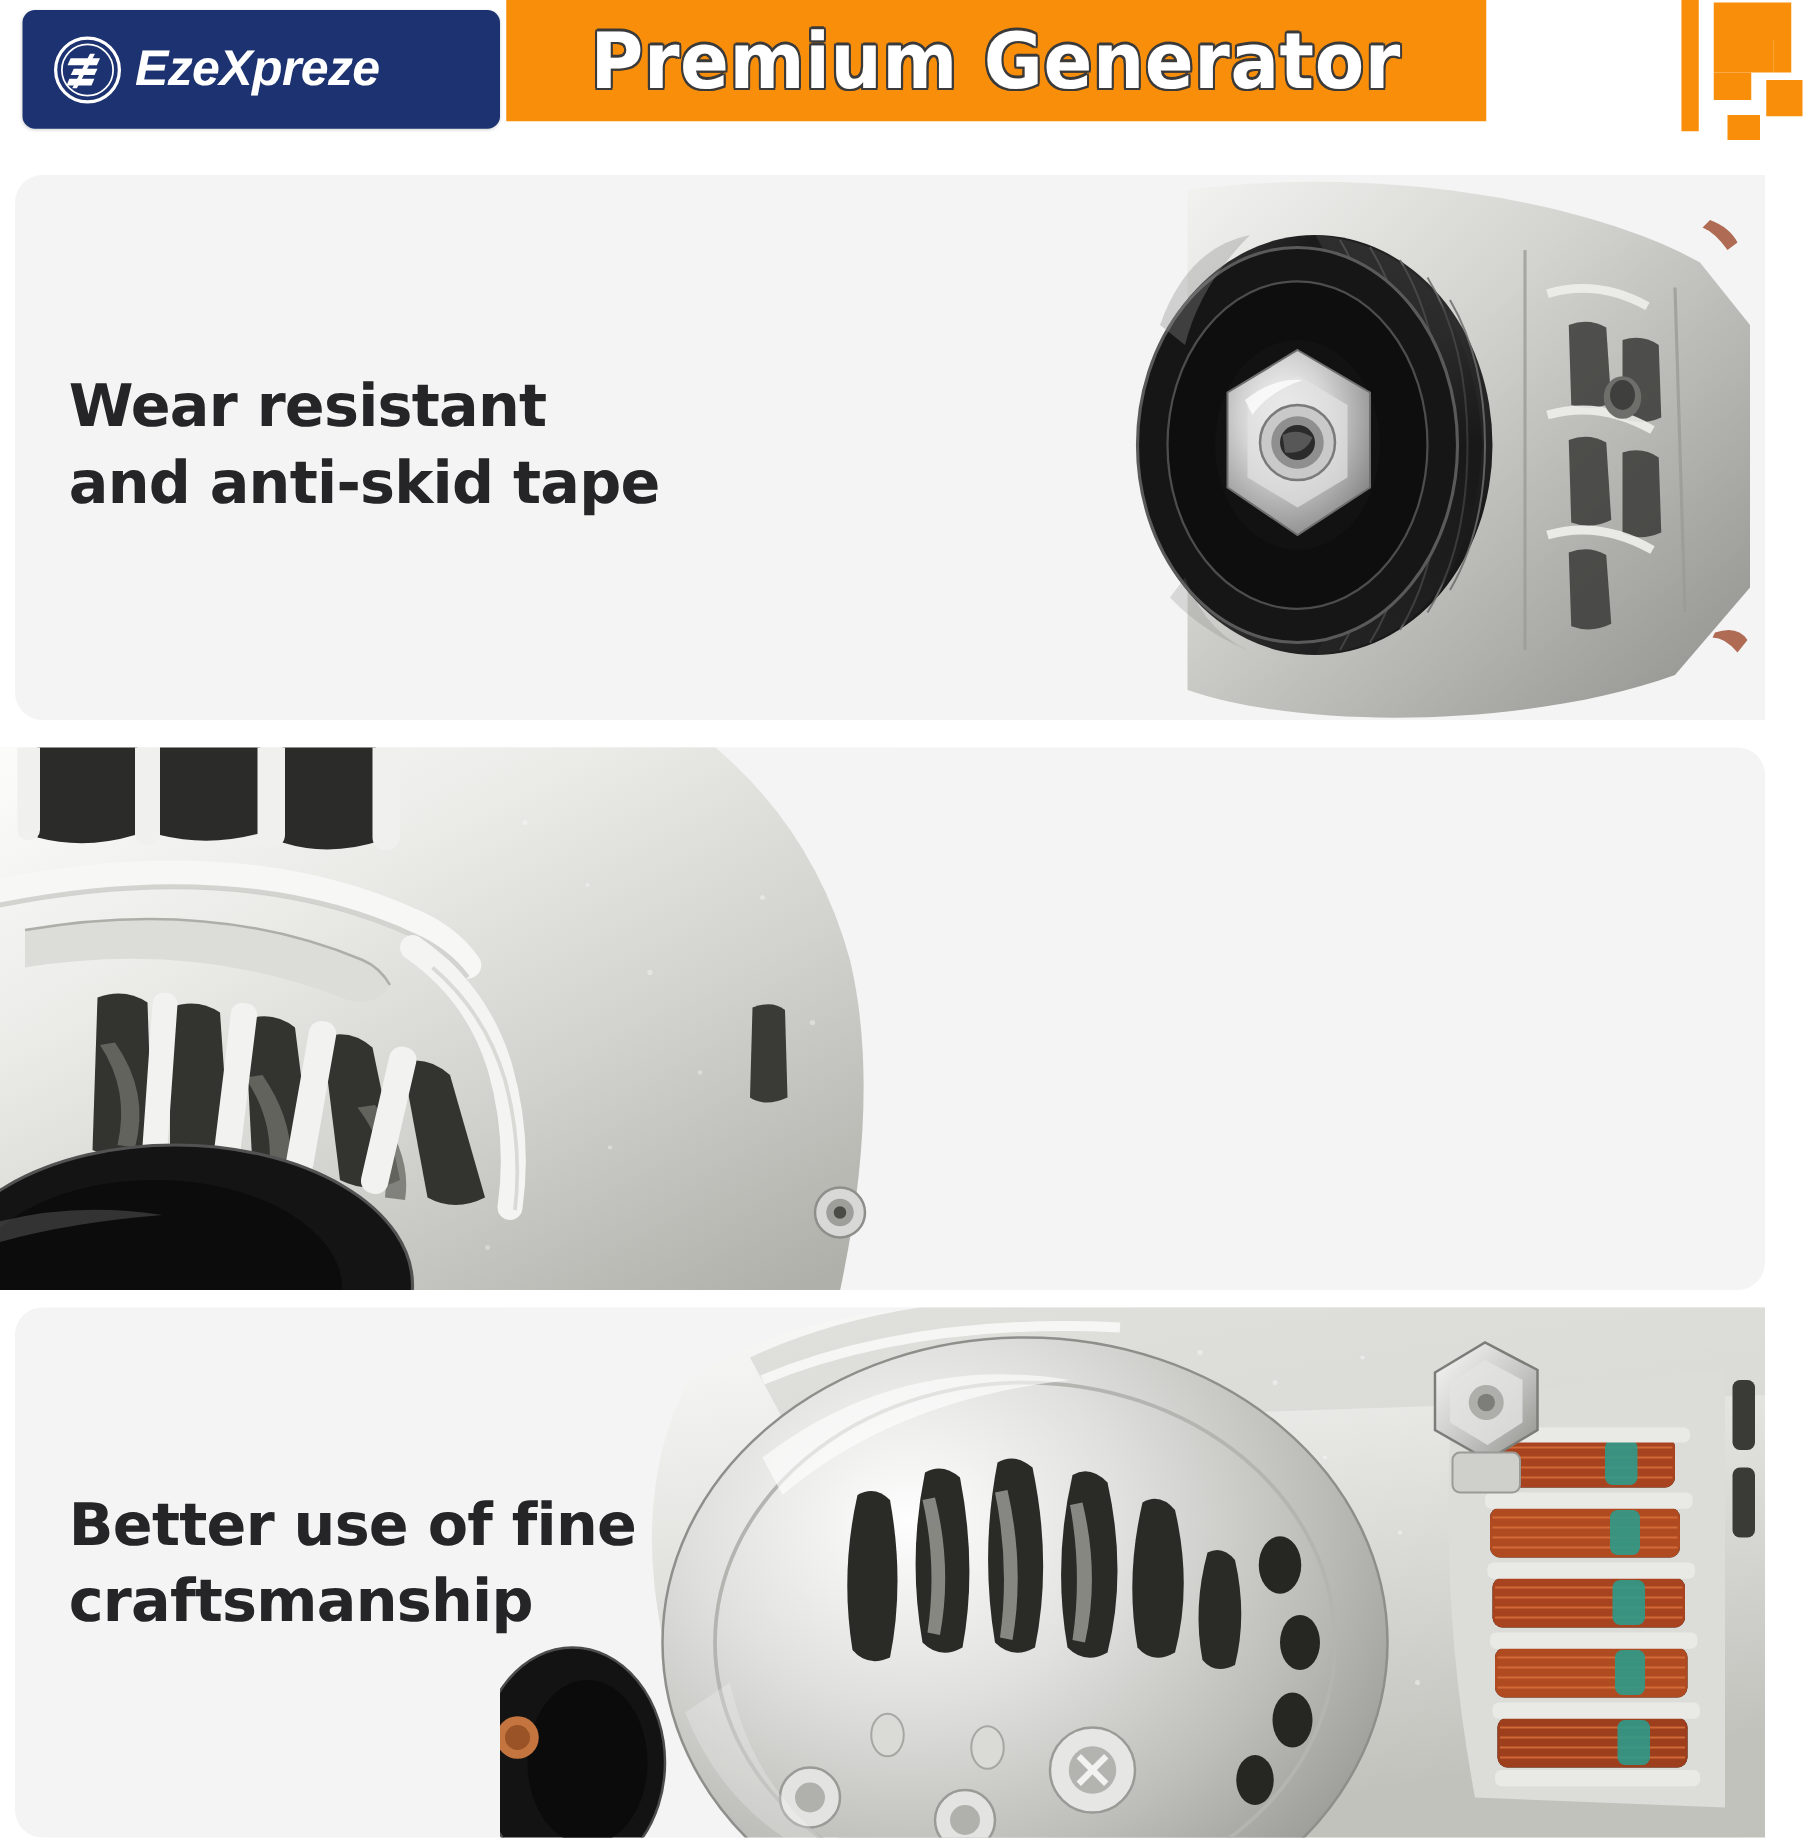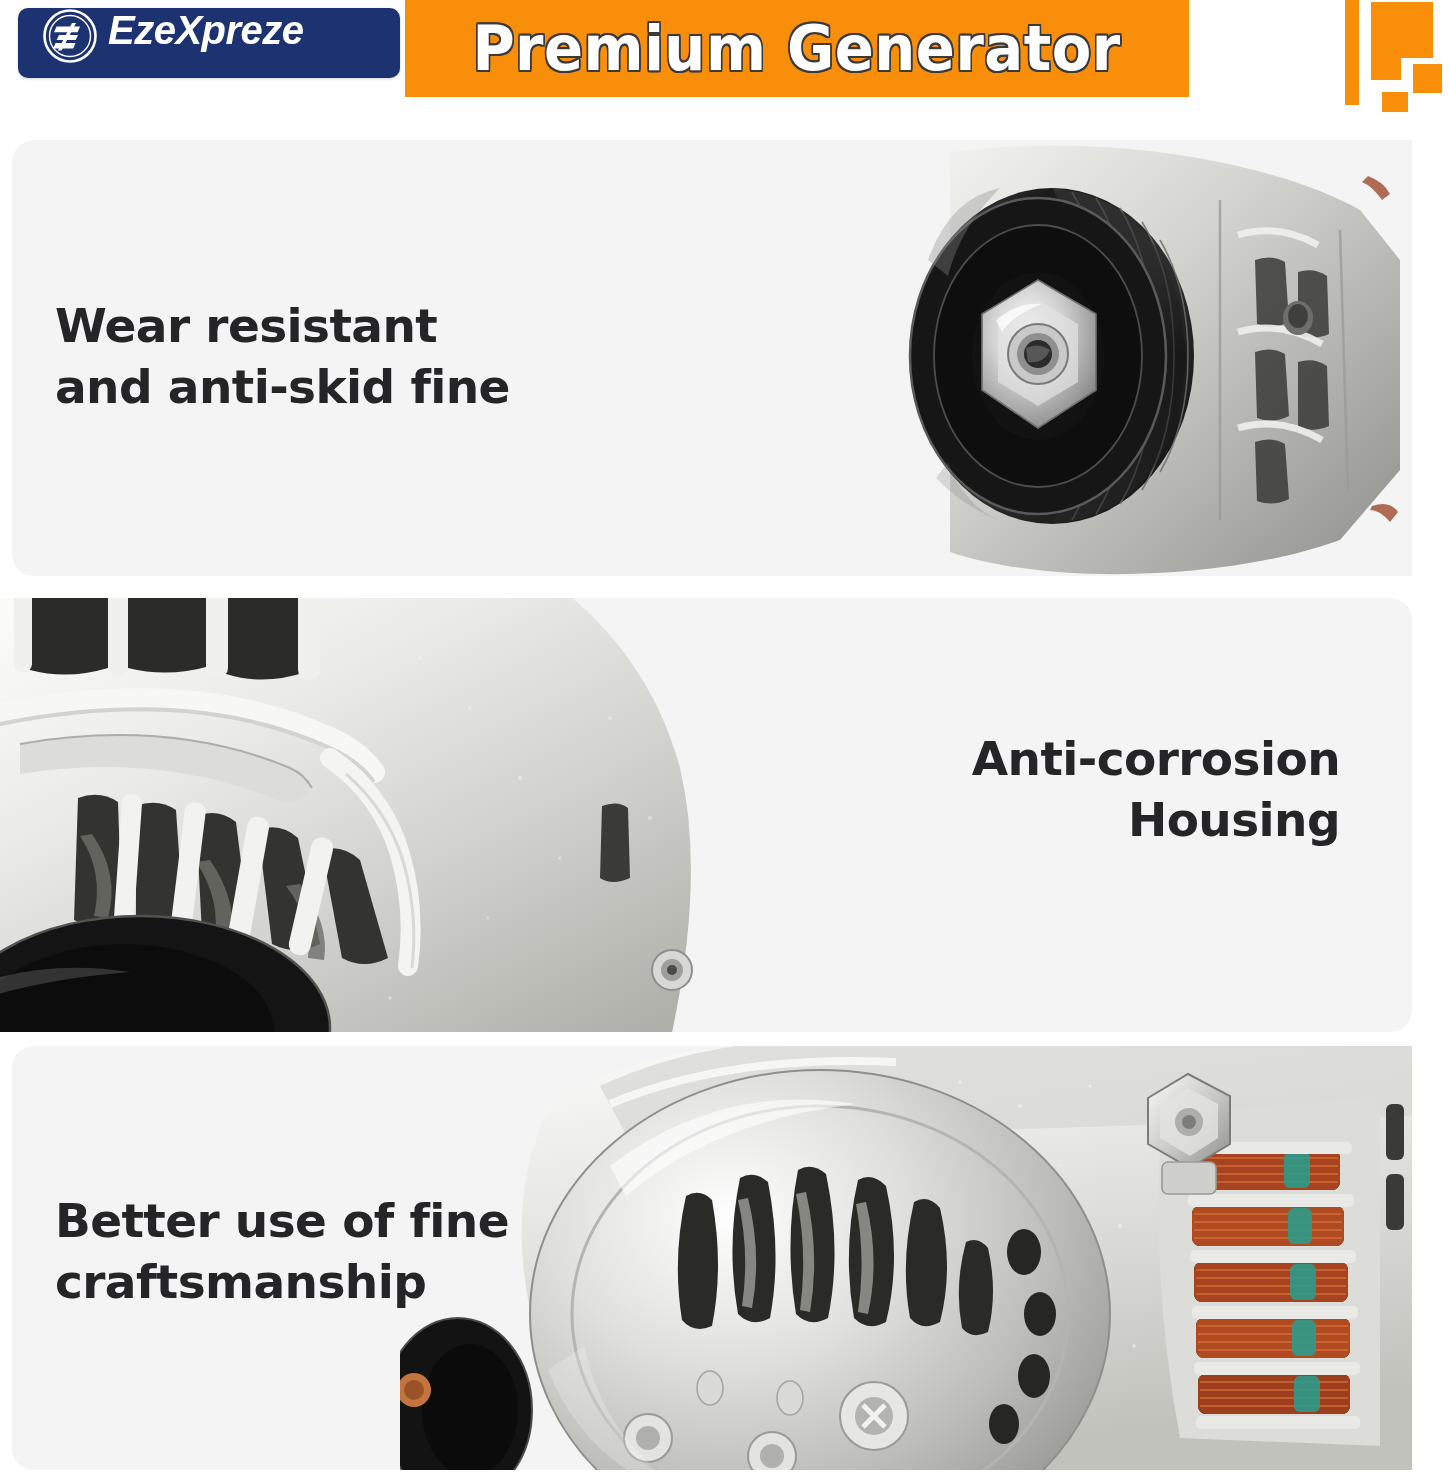--- a/index.html
+++ b/index.html
@@ -9,24 +9,24 @@
     font-family: "Liberation Sans", sans-serif;
     overflow: hidden;
   }
   .page { position: relative; width: 1450px; height: 1478px; background: #ffffff; }
 
   
   .header { position: absolute; left: 0; top: 0; width: 1450px; height: 104px; }
 
   .brand-plate {
     position: absolute; left: 18px; top: 8px;
-    width: 382px; height: 70px;
+    width: 382px; height: 95px;
     background: #1d3270;
     border-radius: 10px;
-    display: flex; gap: 10px;
+    display: flex; align-items: center; gap: 10px;
     padding-left: 24px;
     box-shadow: 0 1px 3px rgba(0,0,0,.18);
   }
   .brand-mark { width: 56px; height: 56px; flex: 0 0 56px; }
   .brand-name {
     color: #ffffff;
     font-size: 40px;
     font-weight: bold;
     font-style: italic;
     letter-spacing: -0.5px;
@@ -221,21 +221,21 @@
         <circle cx="238" cy="214" r="30" fill="#c9c9c9" stroke="#7a7a7a" stroke-width="2"></circle>
         <circle cx="238" cy="214" r="21" fill="#8f8f8f"></circle>
         <circle cx="238" cy="214" r="14" fill="#2b2b2b"></circle>
         <path d="M226 208 q12 -6 24 2 q-6 14 -22 12z" fill="#575757"></path>
         <path d="M196 180 q22 -18 46 -16 q-28 10 -40 28z" fill="#ffffff" opacity="0.75"></path>
       </g>
     </svg>
   </div>
 
   <div class="panel-caption" id="caption-1">Wear resistant
-and anti-skid fine</div>
+and anti-skid tape</div>
 
   <div class="panel" id="panel-2"></div>
 
   <div class="photo" id="photo-2">
     <svg viewBox="0 0 720 434" xmlns="http://www.w3.org/2000/svg">
       <defs>
         <linearGradient id="casG2" x1="0.1" y1="0" x2="0.9" y2="1">
           <stop offset="0%" stop-color="#fbfbfa"></stop>
           <stop offset="30%" stop-color="#ebebe8"></stop>
           <stop offset="62%" stop-color="#d2d2ce"></stop>
@@ -316,22 +316,20 @@
         <circle cx="520" cy="180" r="2.2"></circle>
           <circle cx="560" cy="260" r="1.8"></circle>
         <circle cx="610" cy="120" r="2"></circle>
           <circle cx="488" cy="320" r="1.7"></circle>
         <circle cx="650" cy="220" r="2.1"></circle>
           <circle cx="390" cy="400" r="1.9"></circle>
       </g>
     </svg>
   </div>
 
-  <div class="panel-caption" id="caption-2">Anti-corrosion
-Housing</div>
 
   <div class="panel" id="panel-3"></div>
 
   <div class="photo" id="photo-3">
     <svg viewBox="0 0 1012 424" xmlns="http://www.w3.org/2000/svg">
       <defs>
         <linearGradient id="casG3" x1="0" y1="0" x2="0.3" y2="1">
           <stop offset="0%" stop-color="#fbfbfa"></stop>
           <stop offset="40%" stop-color="#e6e6e3"></stop>
           <stop offset="100%" stop-color="#c2c2bd"></stop>

